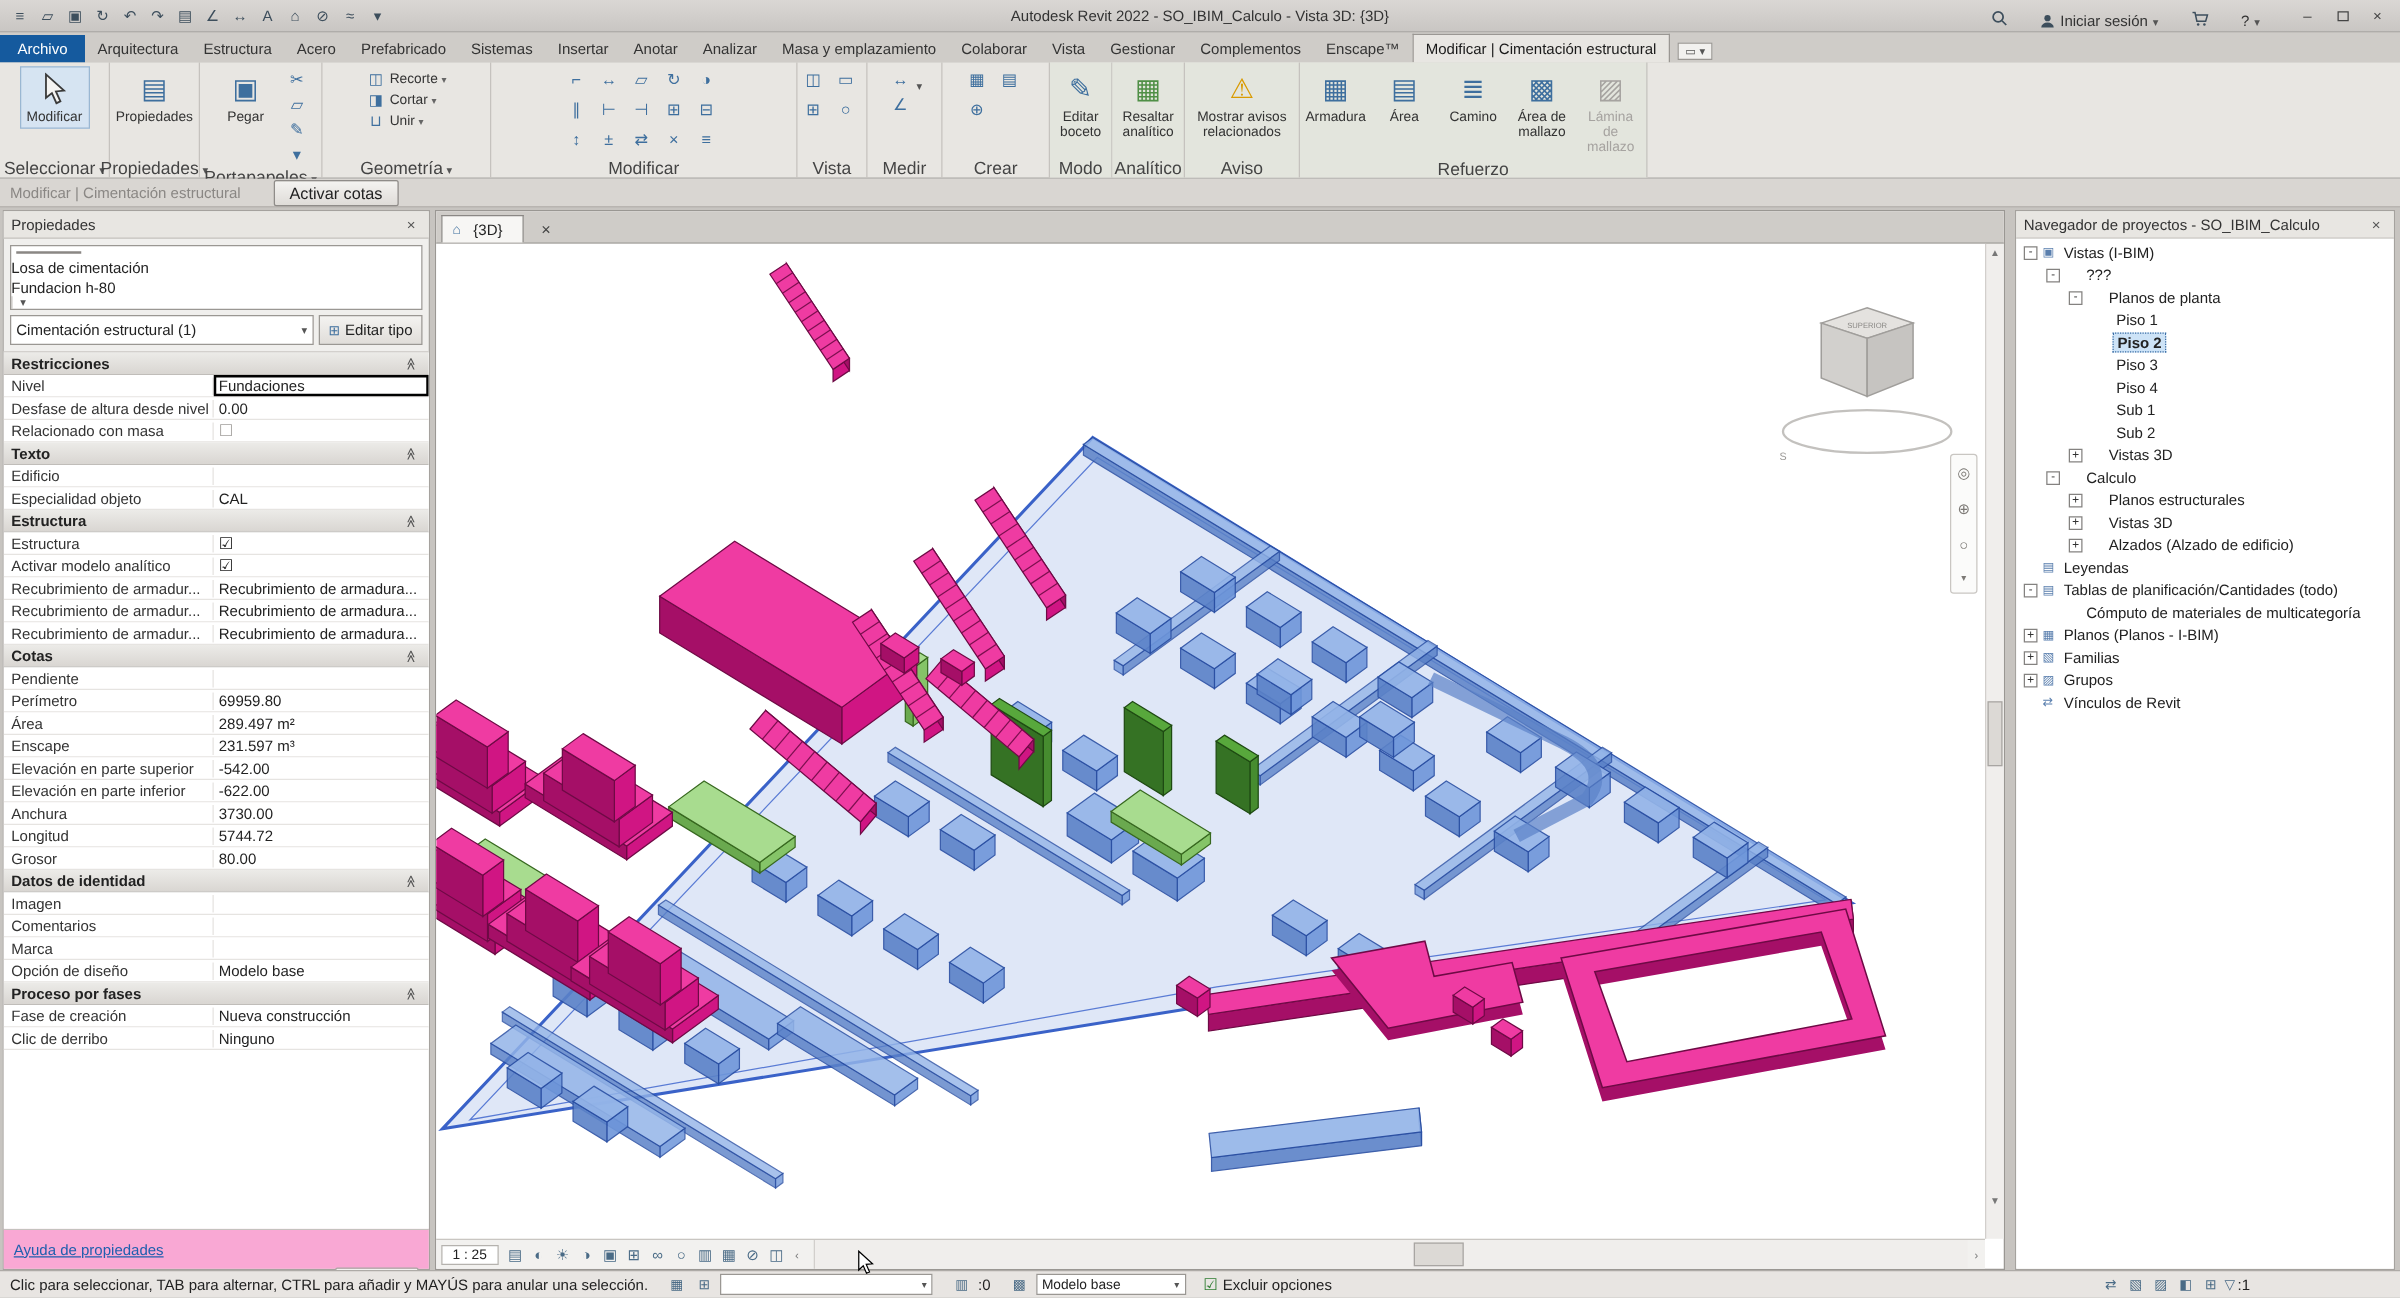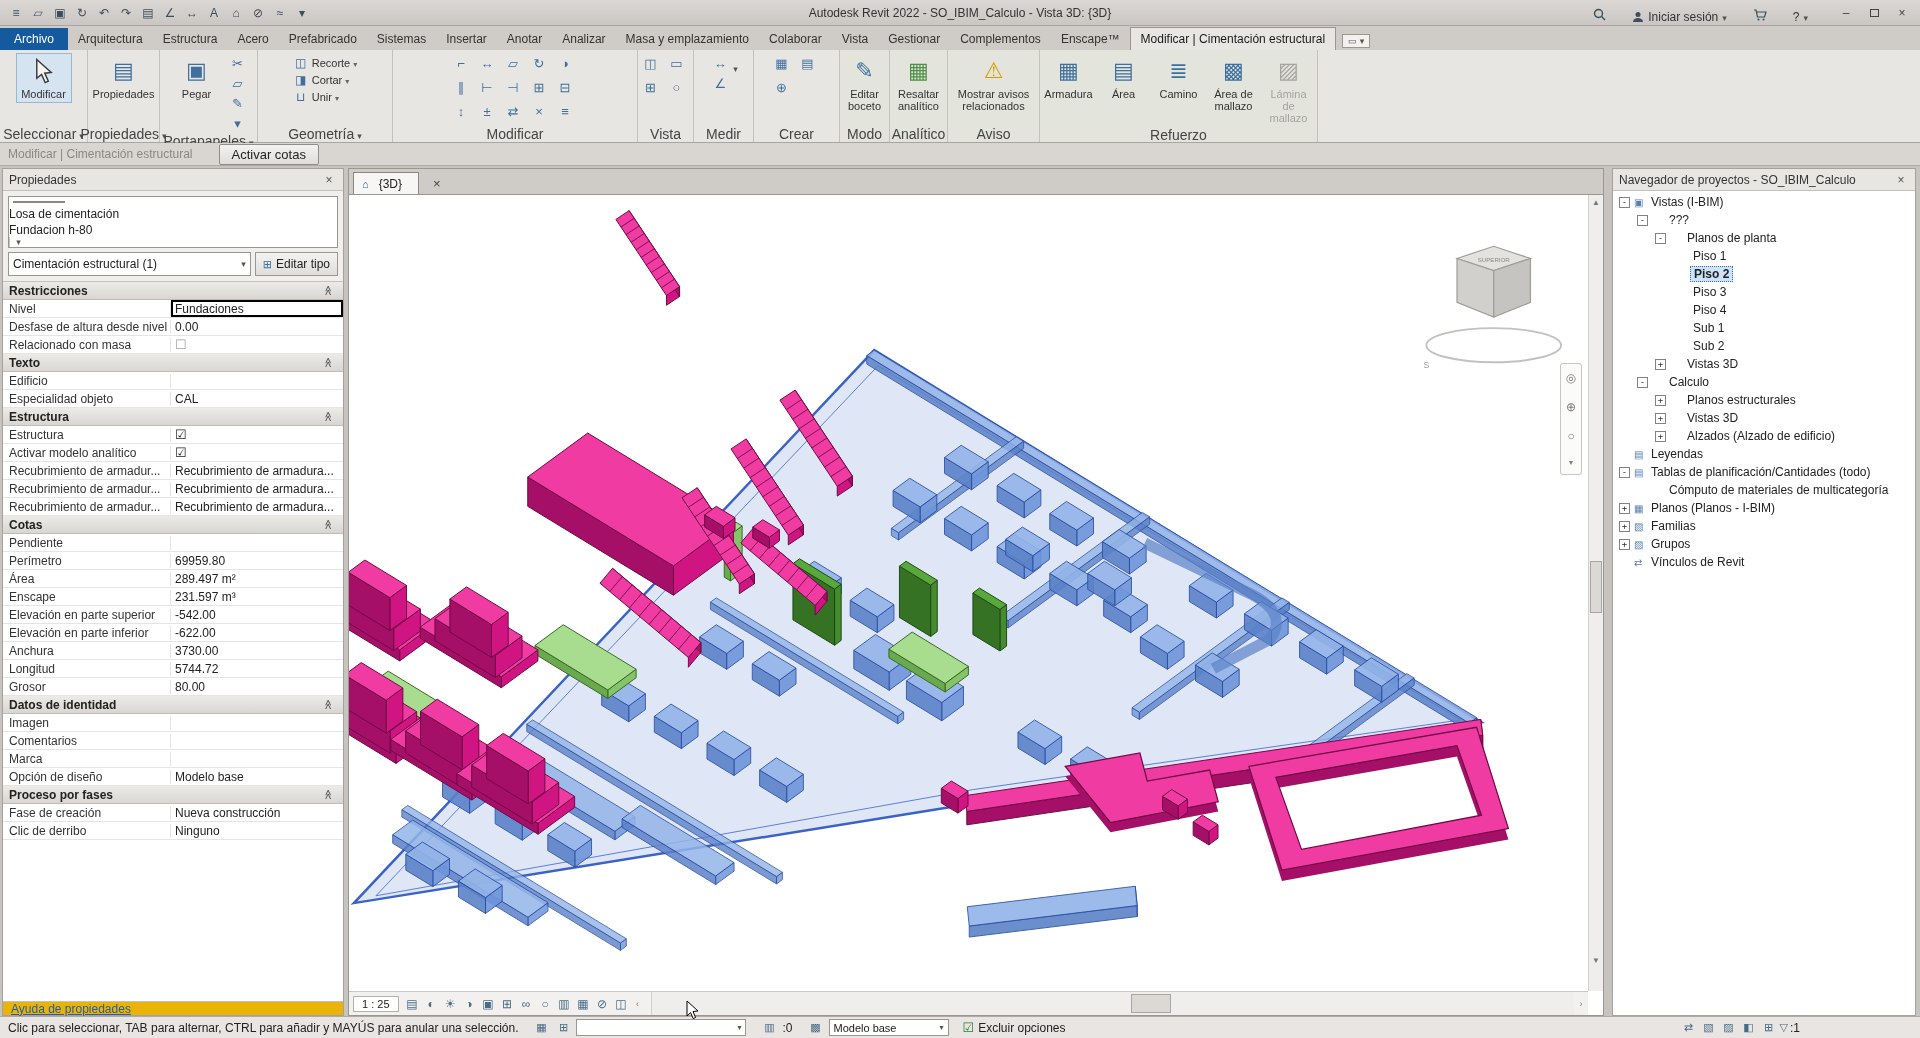--- a/index.html
+++ b/index.html
@@ -68,21 +68,21 @@
   .plabel{width:168px;padding-left:6px;color:#333;overflow:hidden;white-space:nowrap;text-overflow:ellipsis;border-right:1px solid #e6e4e1;flex:none;}
   .pvalue{flex:1;padding:0 4px;overflow:hidden;white-space:nowrap;color:#222;height:100%;display:flex;align-items:center;}
   .pchev{display:none;}
   .prow.hdr{background:linear-gradient(#ecebe8,#d9d6d2);border-bottom:1px solid #c0bdb9;}
   .prow.hdr .plabel{width:auto;flex:1;border:none;font-weight:bold;color:#222;}
   .prow.hdr .pchev{display:block;width:20px;color:#555;font-size:10px;}
   .prow.hdr .pchev::before{content:"≪";display:inline-block;transform:rotate(90deg);}
   .prow.vfocus .pvalue{outline:2px solid #000;outline-offset:-2px;}
   .prow.chk .pvalue{font-size:13px;color:#222;}
   .prow.chkdim .pvalue{font-size:13px;color:#a3a09d;}
-  .pfoot{height:14px;display:flex;align-items:center;padding:0 8px;background:#eab308;border-top:1px solid #c5c2be;text-align:center;}
+  .pfoot{height:32px;display:flex;align-items:center;padding:0 8px;background:#f9a8d4;border-top:1px solid #c5c2be;text-align:center;}
   .phelp{color:#1f5fae;text-decoration:underline;font-size:12px;}
   .papply{margin-left:auto;background:linear-gradient(#f4f3f1,#e0ddd9);border:1px solid #aaa7a3;color:#8f8c89;padding:2px 14px;font-size:12px;border-radius:2px;margin-top:48px;}
 
   
   .canvas{position:absolute;left:348px;top:168px;width:1256px;bottom:22px;background:#fff;border:1px solid #9a9793;}
   .viewtabs{height:26px;background:#cfccc8;display:flex;align-items:flex-end;padding-left:4px;border-bottom:1px solid #9a9793;}
   .vtab{background:#f7f6f4;border:1px solid #8a8784;border-bottom:none;padding:4px 16px 3px 8px;font-size:12px;color:#222;display:flex;align-items:center;gap:10px;}
   .vtab .vico{color:#3e6f9e;font-size:11px;}
   .vclose{margin-left:8px;color:#444;font-size:13px;padding:0 6px 3px 6px;}
   .viewport{position:absolute;left:0;top:26px;right:15px;bottom:24px;background:#ffffff;overflow:hidden;}

